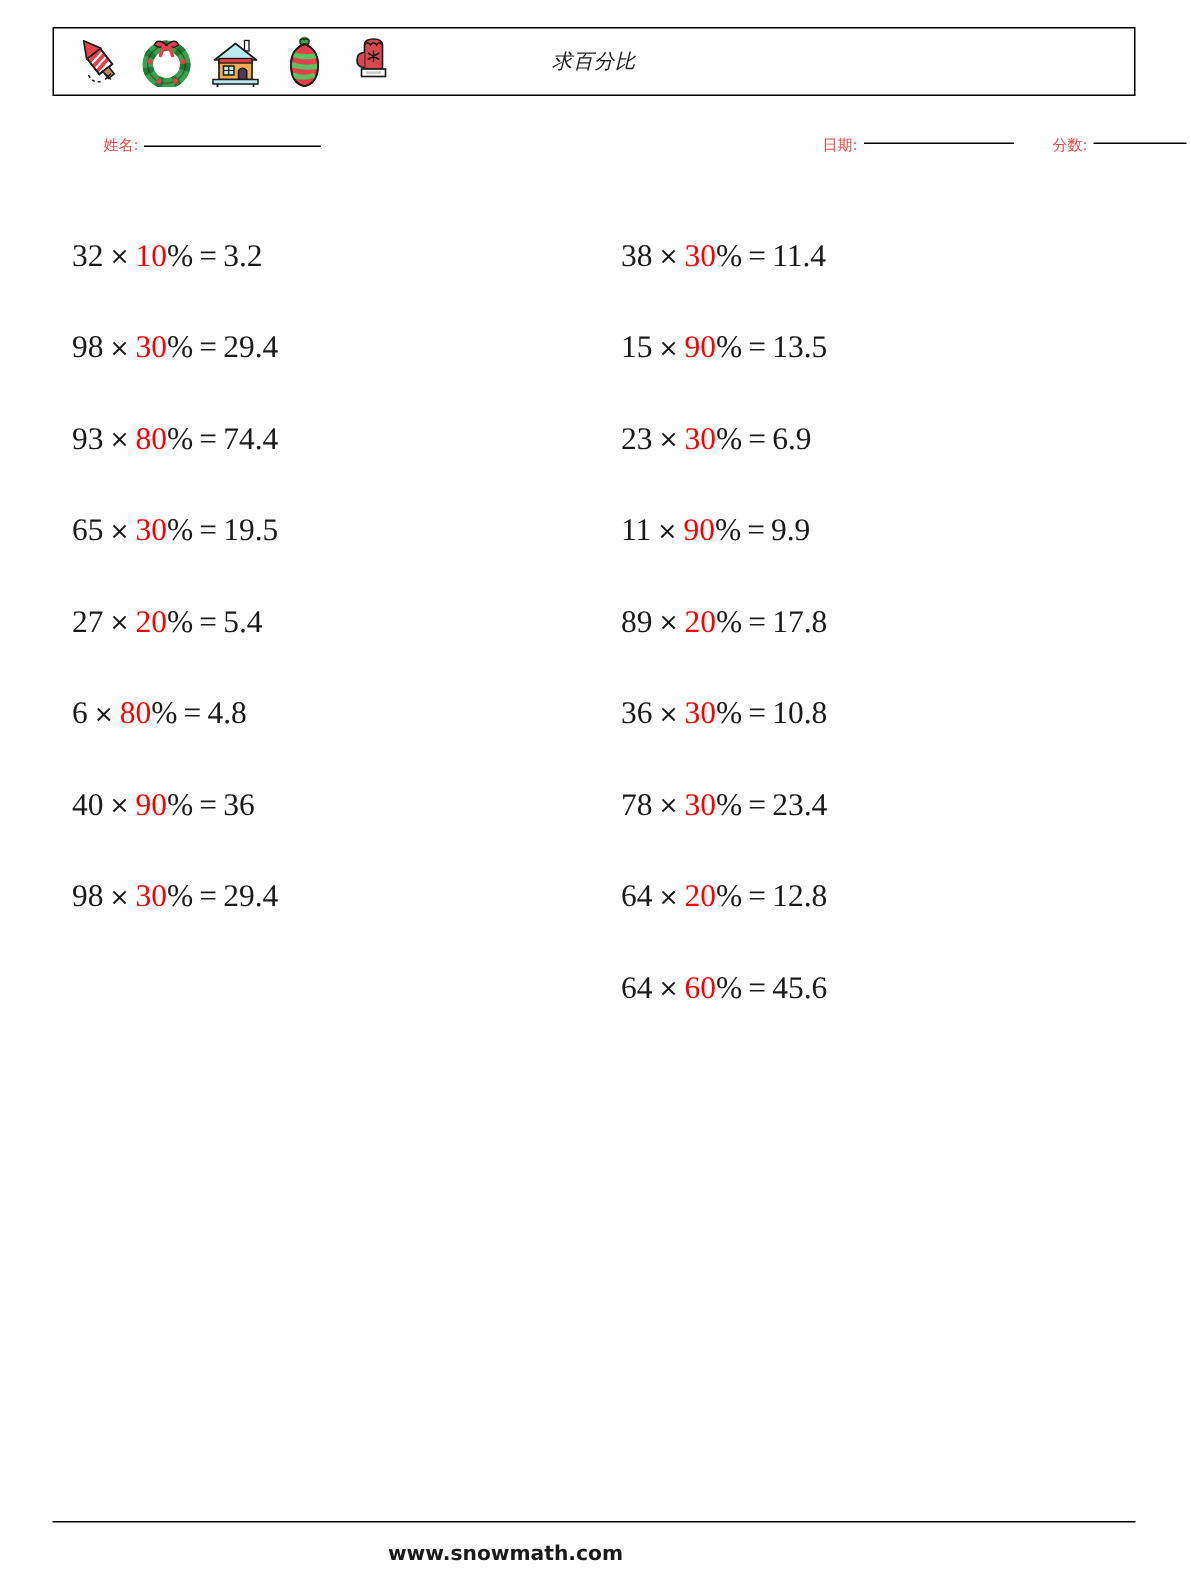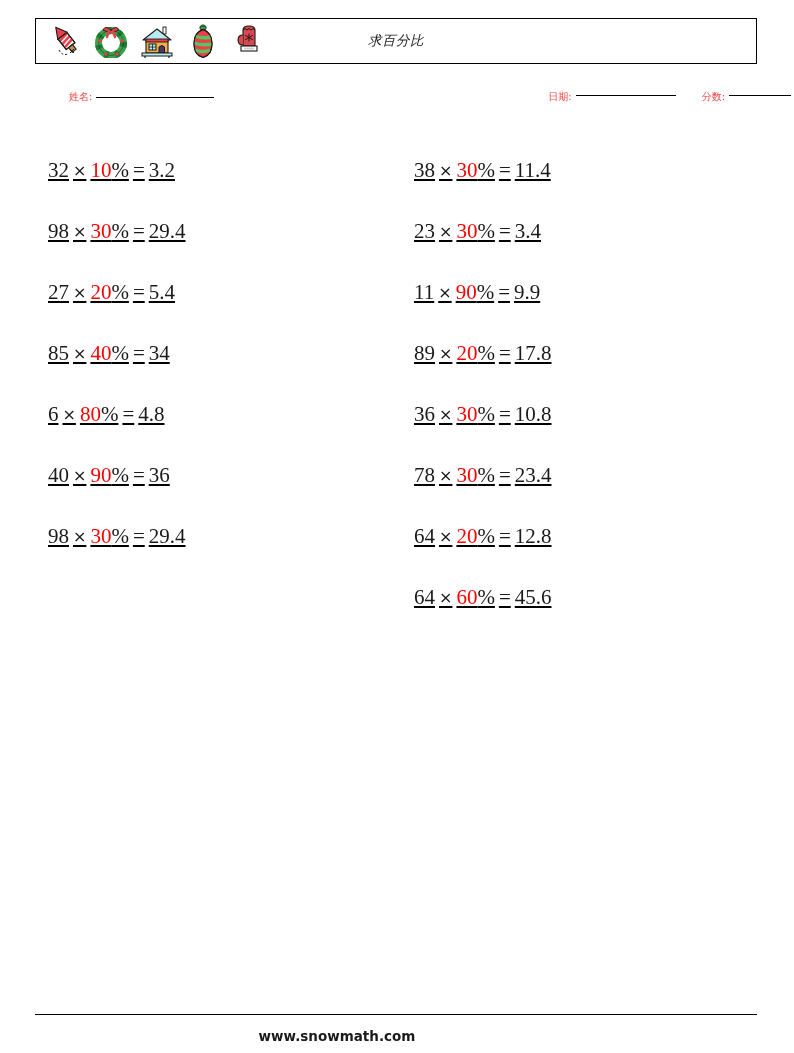--- a/index.html
+++ b/index.html
@@ -102,21 +102,20 @@
   
   .problems {
     position: absolute;
     left: 0;
     top: 140px;
     width: 794px;
   }
   .prob-col {
     position: absolute;
     top: 0;
-    text-decoration: underline;
   }
   .col-left  { left: 48px;  width: 340px; }
   .col-right { left: 414px; width: 340px; }
 
   .problem {
     height: 61px;
     line-height: 61px;
     font-family: "Liberation Serif", "DejaVu Serif", serif;
     font-size: 21px;
     color: #1a1a1a;
@@ -244,29 +243,31 @@
     <span class="gap-26"></span>
     <span class="field-label">分数:</span>
     <span class="blank-line blank-score"></span>
   </div>
 </div>
 
 <div class="problems">
   <div class="prob-col col-left" id="col-left">
       <div class="problem"><span>32</span><span class="op-times">×</span><span class="pct-val">10</span><span class="pct-sign">%</span><span class="eq">=</span><span>3.2</span></div>
       <div class="problem"><span>98</span><span class="op-times">×</span><span class="pct-val">30</span><span class="pct-sign">%</span><span class="eq">=</span><span>29.4</span></div>
+      <div class="problem"><span>93</span><span class="op-times">×</span><span class="pct-val">80</span><span class="pct-sign">%</span><span class="eq">=</span><span>74.4</span></div>
+      <div class="problem"><span>65</span><span class="op-times">×</span><span class="pct-val">30</span><span class="pct-sign">%</span><span class="eq">=</span><span>19.5</span></div>
       <div class="problem"><span>27</span><span class="op-times">×</span><span class="pct-val">20</span><span class="pct-sign">%</span><span class="eq">=</span><span>5.4</span></div>
-      <div class="problem"><span>85</span><span class="op-times">×</span><span class="pct-val">40</span><span class="pct-sign">%</span><span class="eq">=</span><span>34</span></div>
       <div class="problem"><span>6</span><span class="op-times">×</span><span class="pct-val">80</span><span class="pct-sign">%</span><span class="eq">=</span><span>4.8</span></div>
       <div class="problem"><span>40</span><span class="op-times">×</span><span class="pct-val">90</span><span class="pct-sign">%</span><span class="eq">=</span><span>36</span></div>
       <div class="problem"><span>98</span><span class="op-times">×</span><span class="pct-val">30</span><span class="pct-sign">%</span><span class="eq">=</span><span>29.4</span></div>
     </div>
   <div class="prob-col col-right" id="col-right">
       <div class="problem"><span>38</span><span class="op-times">×</span><span class="pct-val">30</span><span class="pct-sign">%</span><span class="eq">=</span><span>11.4</span></div>
-      <div class="problem"><span>23</span><span class="op-times">×</span><span class="pct-val">30</span><span class="pct-sign">%</span><span class="eq">=</span><span>3.4</span></div>
+      <div class="problem"><span>15</span><span class="op-times">×</span><span class="pct-val">90</span><span class="pct-sign">%</span><span class="eq">=</span><span>13.5</span></div>
+      <div class="problem"><span>23</span><span class="op-times">×</span><span class="pct-val">30</span><span class="pct-sign">%</span><span class="eq">=</span><span>6.9</span></div>
       <div class="problem"><span>11</span><span class="op-times">×</span><span class="pct-val">90</span><span class="pct-sign">%</span><span class="eq">=</span><span>9.9</span></div>
       <div class="problem"><span>89</span><span class="op-times">×</span><span class="pct-val">20</span><span class="pct-sign">%</span><span class="eq">=</span><span>17.8</span></div>
       <div class="problem"><span>36</span><span class="op-times">×</span><span class="pct-val">30</span><span class="pct-sign">%</span><span class="eq">=</span><span>10.8</span></div>
       <div class="problem"><span>78</span><span class="op-times">×</span><span class="pct-val">30</span><span class="pct-sign">%</span><span class="eq">=</span><span>23.4</span></div>
       <div class="problem"><span>64</span><span class="op-times">×</span><span class="pct-val">20</span><span class="pct-sign">%</span><span class="eq">=</span><span>12.8</span></div>
       <div class="problem"><span>64</span><span class="op-times">×</span><span class="pct-val">60</span><span class="pct-sign">%</span><span class="eq">=</span><span>45.6</span></div>
     </div>
 </div>
 
 <div class="footer-rule"></div>

